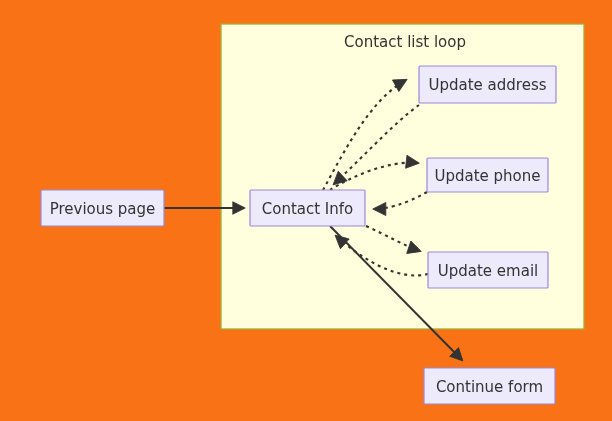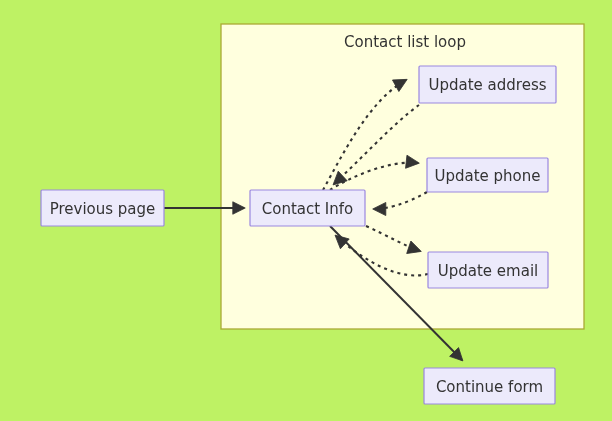--- a/index.html
+++ b/index.html
@@ -50,21 +50,21 @@
     stroke-width: 1.3px;
   }
   .edge-path {
     fill: none;
     stroke-linecap: butt;
   }
 </style>
 </head>
 <body>
 
-<div id="diagram-root" style="background: #bef264;">
+<div id="diagram-root" style="background: #f97316;">
   <svg class="diagram-canvas" id="diagram-svg" viewBox="0 0 612 421" xmlns="http://www.w3.org/2000/svg">
     <defs>
       <marker id="arrow-solid" viewBox="0 0 12 12" refX="10" refY="6" markerWidth="7.5" markerHeight="7.5" orient="auto-start-reverse">
         <path d="M 1 1 L 11 6 L 1 11 z" fill="#333333" stroke="#333333" stroke-width="0.6"></path>
       </marker>
       <marker id="arrow-dotted" viewBox="0 0 12 12" refX="10" refY="6" markerWidth="7.5" markerHeight="7.5" orient="auto-start-reverse">
         <path d="M 1 1 L 11 6 L 1 11 z" fill="#333333" stroke="#333333" stroke-width="0.6"></path>
       </marker>
     </defs>
 

